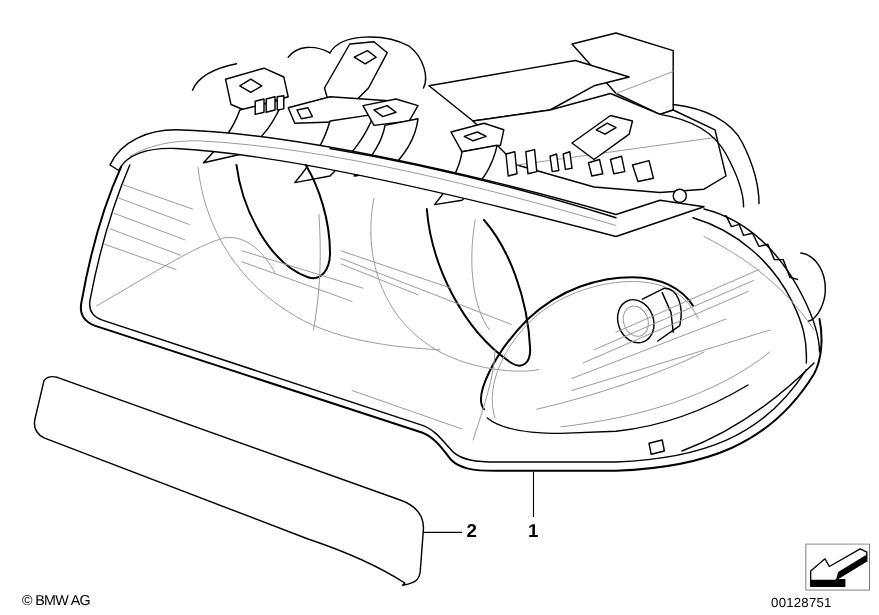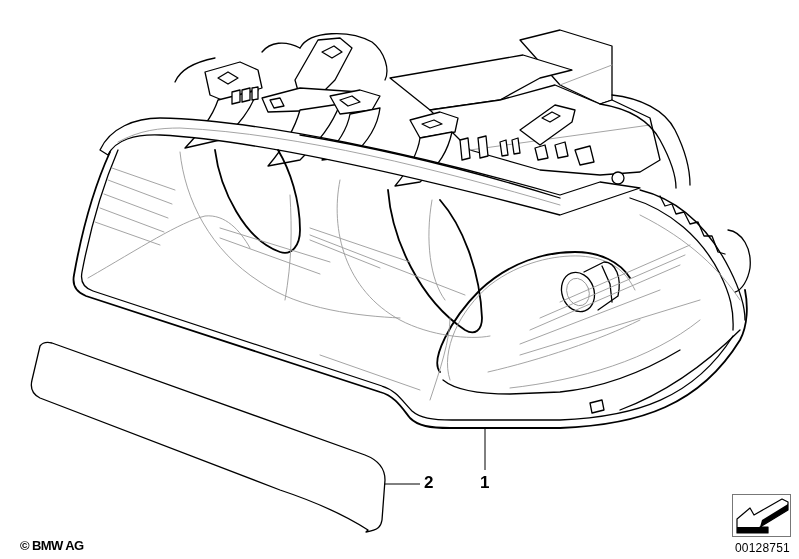--- a/index.html
+++ b/index.html
@@ -7,22 +7,22 @@
            font-family: "Liberation Sans", sans-serif; }
     #diagram { position: absolute; left: 0; top: 0; width: 799px; height: 559px; }
     .ln { fill: none; stroke: #000; stroke-width: 1.3; stroke-linejoin: round; stroke-linecap: round; }
     .lnb { fill: none; stroke: #000; stroke-width: 1.8; stroke-linejoin: round; stroke-linecap: round; }
     .lnw { fill: #fff; stroke: #000; stroke-width: 1.3; stroke-linejoin: round; }
     .lg { fill: none; stroke: #9a9a9a; stroke-width: 0.9; stroke-linecap: round; }
     .lt { fill: none; stroke: #000; stroke-width: 1; }
     .callout { position: absolute; font-weight: bold; font-size: 17px; color: #000; line-height: 1; }
     #callout-1 { left: 480px; top: 474px; }
     #callout-2 { left: 424px; top: 474px; }
-    #copyright { position: absolute; left: 20px; top: 538px; font-size: 13px; letter-spacing: -0.6px; color: #000; font-weight: bold; }
-    #diagram-id { position: absolute; left: 735px; top: 541px; font-size: 12px; color: #000; letter-spacing: 0.2px; }
+    #copyright { position: absolute; left: 20px; top: 538px; font-size: 13px; letter-spacing: -0.6px; color: #000; font-weight: normal; }
+    #diagram-id { position: absolute; left: 701px; top: 541px; font-size: 12px; color: #000; letter-spacing: 0.2px; }
     #nav-arrow { position: absolute; left: 732px; top: 494px; width: 59px; height: 43px; cursor: pointer; }
   </style>
 </head>
 <body>
 
 <svg id="diagram" viewBox="0 0 799 559" xmlns="http://www.w3.org/2000/svg">
 
   <g>
 
     <path class="lnw" d="M520 40 L560 30 L612 46 L612 100 L600 104 L560 85 Z"></path>

